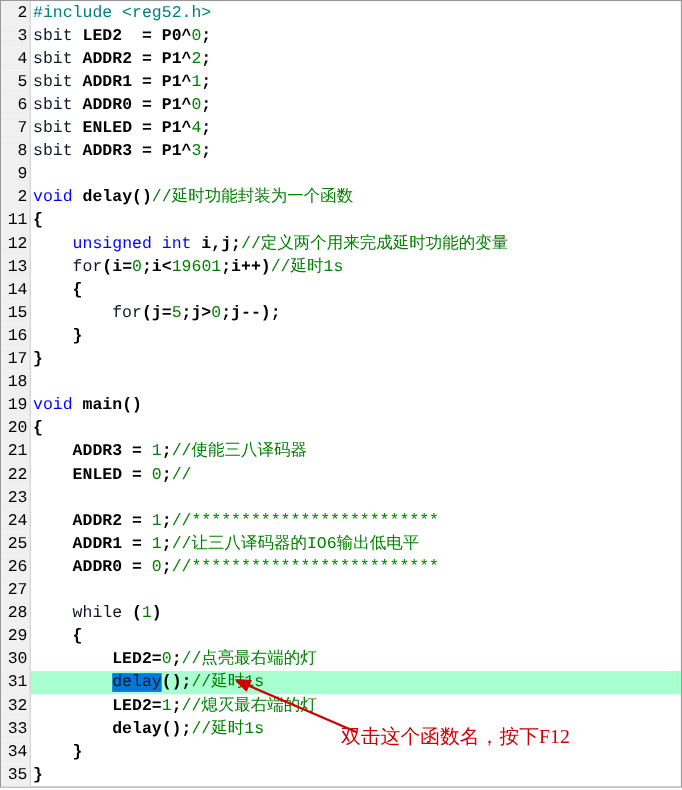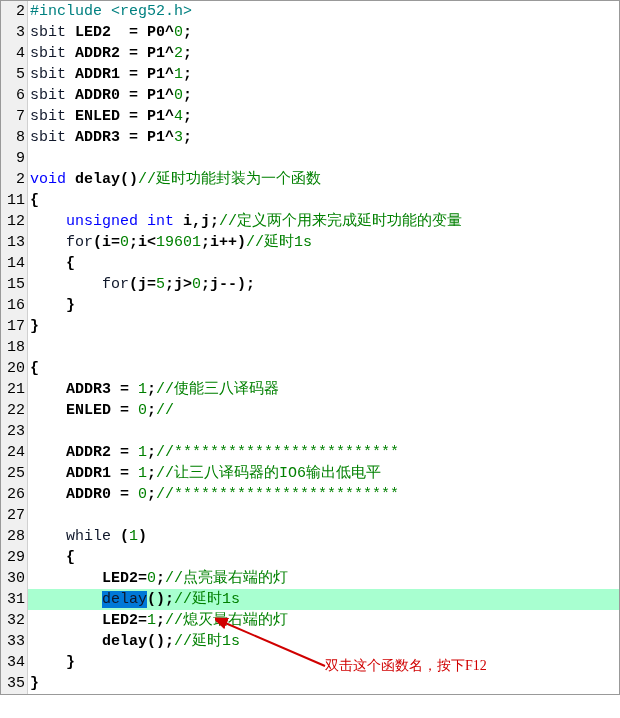--- a/index.html
+++ b/index.html
@@ -58,25 +58,25 @@
     background: #a8ffd0;
   }
   .arrow-wrap {
     position:absolute;
     left: 215px;
     top: 614px;
     pointer-events:none;
   }
   .annot {
     position:absolute;
-    left: 325px;
+    left: 310px;
     top: 657px;
     color: #d00000;
     font-family: "SimSun", serif;
-    font-size: 14px;
+    font-size: 18px;
   }
 </style>
 </head>
 <body>
 
 <div class="editor" id="editor">
     <div class="line"><div class="gut">2</div><div class="code"><span class="pp">#include </span><span class="pp">&lt;reg52.h&gt;</span></div></div>
     <div class="line"><div class="gut">3</div><div class="code"><span class="kw">sbit</span><span class="tx"> LED2  = P0^</span><span class="num">0</span><span class="tx">;</span></div></div>
     <div class="line"><div class="gut">4</div><div class="code"><span class="kw">sbit</span><span class="tx"> ADDR2 = P1^</span><span class="num">2</span><span class="tx">;</span></div></div>
     <div class="line"><div class="gut">5</div><div class="code"><span class="kw">sbit</span><span class="tx"> ADDR1 = P1^</span><span class="num">1</span><span class="tx">;</span></div></div>
@@ -86,20 +86,21 @@
     <div class="line"><div class="gut">9</div><div class="code"></div></div>
     <div class="line"><div class="gut">2</div><div class="code"><span class="ty">void</span><span class="tx"> delay()</span><span class="cm">//延时功能封装为一个函数</span></div></div>
     <div class="line"><div class="gut">11</div><div class="code"><span class="tx">{</span></div></div>
     <div class="line"><div class="gut">12</div><div class="code"><span class="tx">    </span><span class="ty">unsigned</span><span class="tx"> </span><span class="ty">int</span><span class="tx"> i,j;</span><span class="cm">//定义两个用来完成延时功能的变量</span></div></div>
     <div class="line"><div class="gut">13</div><div class="code"><span class="tx">    </span><span class="kw">for</span><span class="tx">(i=</span><span class="num">0</span><span class="tx">;i&lt;</span><span class="num">19601</span><span class="tx">;i++)</span><span class="cm">//延时1s</span></div></div>
     <div class="line"><div class="gut">14</div><div class="code"><span class="tx">    {</span></div></div>
     <div class="line"><div class="gut">15</div><div class="code"><span class="tx">        </span><span class="kw">for</span><span class="tx">(j=</span><span class="num">5</span><span class="tx">;j&gt;</span><span class="num">0</span><span class="tx">;j--);</span></div></div>
     <div class="line"><div class="gut">16</div><div class="code"><span class="tx">    }</span></div></div>
     <div class="line"><div class="gut">17</div><div class="code"><span class="tx">}</span></div></div>
     <div class="line"><div class="gut">18</div><div class="code"></div></div>
+    <div class="line"><div class="gut">19</div><div class="code"><span class="ty">void</span><span class="tx"> main()</span></div></div>
     <div class="line"><div class="gut">20</div><div class="code"><span class="tx">{</span></div></div>
     <div class="line"><div class="gut">21</div><div class="code"><span class="tx">    ADDR3 = </span><span class="num">1</span><span class="tx">;</span><span class="cm">//使能三八译码器</span></div></div>
     <div class="line"><div class="gut">22</div><div class="code"><span class="tx">    ENLED = </span><span class="num">0</span><span class="tx">;</span><span class="cm">//</span></div></div>
     <div class="line"><div class="gut">23</div><div class="code"></div></div>
     <div class="line"><div class="gut">24</div><div class="code"><span class="tx">    ADDR2 = </span><span class="num">1</span><span class="tx">;</span><span class="cm">//*************************</span></div></div>
     <div class="line"><div class="gut">25</div><div class="code"><span class="tx">    ADDR1 = </span><span class="num">1</span><span class="tx">;</span><span class="cm">//让三八译码器的IO6输出低电平</span></div></div>
     <div class="line"><div class="gut">26</div><div class="code"><span class="tx">    ADDR0 = </span><span class="num">0</span><span class="tx">;</span><span class="cm">//*************************</span></div></div>
     <div class="line"><div class="gut">27</div><div class="code"></div></div>
     <div class="line"><div class="gut">28</div><div class="code"><span class="tx">    </span><span class="kw">while</span><span class="tx"> (</span><span class="num">1</span><span class="tx">)</span></div></div>
     <div class="line"><div class="gut">29</div><div class="code"><span class="tx">    {</span></div></div>

